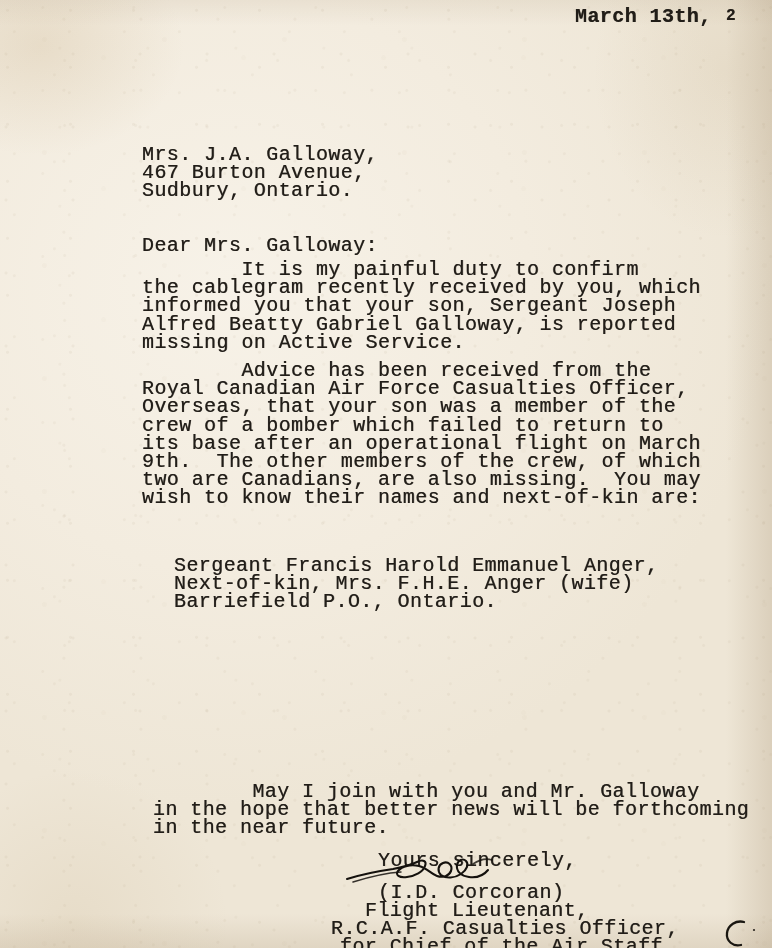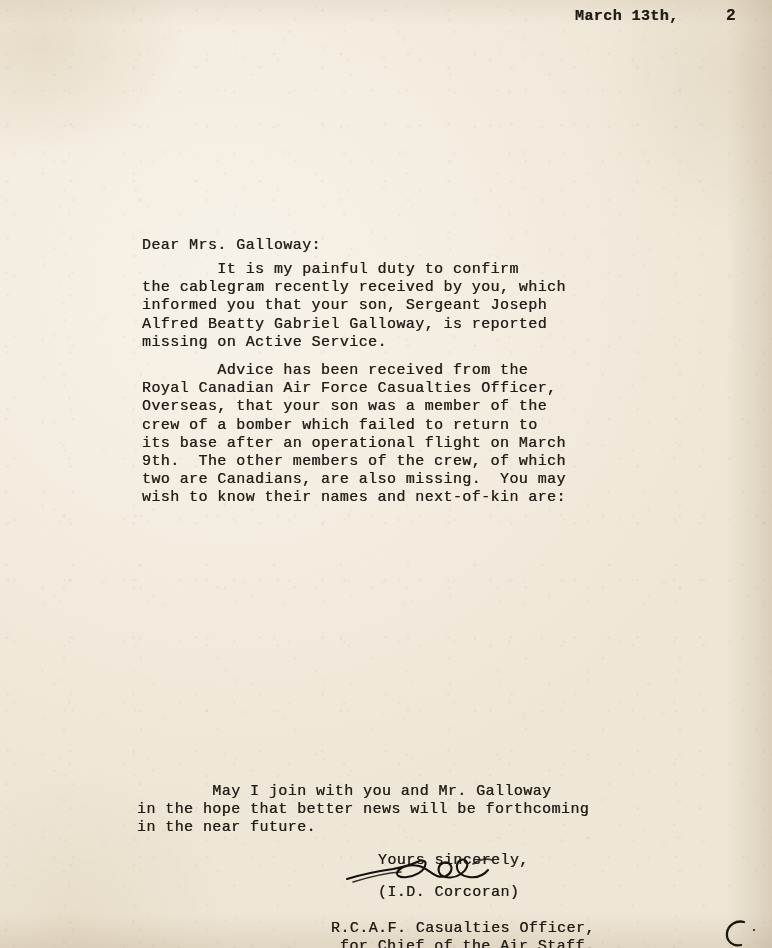--- a/index.html
+++ b/index.html
@@ -66,41 +66,41 @@
   }
   .edge-top {
     position: absolute; left: 0; top: 0; width: 100%; height: 26px;
     background: linear-gradient(to bottom, rgba(150,126,92,.10), rgba(150,126,92,0) 100%);
   }
 
   
   .tw {
     position: absolute;
     white-space: pre;
-    font-size: 15px;
+    font-size: 20px;
     line-height: 18.2px;
     letter-spacing: .42px;
     color: #211d18;
     text-shadow: 0.35px 0 0 rgba(33,29,24,.55), -0.3px 0.25px 0 rgba(33,29,24,.30);
   }
 
   #header-date { left: 575px; top: 8px;  font-weight: bold; }
   #header-page { left: 726px; top: 7px;  font-weight: bold; font-size: 16px; }
 
   #addressee    { left: 142px; top: 146px; }
   #salutation   { left: 142px; top: 237px; }
 
   #para-1       { left: 142px; top: 261px; }
   #para-2       { left: 142px; top: 362px; }
 
   #crew-1       { left: 174px; top: 557px; }
   #crew-2       { left: 174px; top: 639px; }
 
   #para-3       { left: 142px; top: 705px; }
-  #para-4       { left: 137px; top: 783px; }
+  #para-4       { left: 153px; top: 783px; }
 
   #closing      { left: 378px; top: 852px; }
   #signer-name  { left: 378px; top: 884px; }
   #signer-rank  { left: 365px; top: 902px; }
   #signer-title { left: 318px; top: 920px; margin-left: 13px; }
   #signer-dept  { left: 340px; top: 938px; }
 
   
   #signature-ink {
     position: absolute;
@@ -129,36 +129,42 @@
   <div class="paper-stain-tl"></div>
   <div class="paper-stain-tr"></div>
   <div class="paper-stain-bl"></div>
   <div class="edge-top"></div>
   <div class="edge-right"></div>
   <div class="edge-bottom"></div>
 
   <div class="tw" id="header-date">March 13th,</div>
   <div class="tw" id="header-page">2</div>
 
+  <div class="tw" id="addressee">Mrs. J.A. Galloway,
+467 Burton Avenue,
+Sudbury, Ontario.</div>
   <div class="tw" id="salutation">Dear Mrs. Galloway:</div>
 
   <div class="tw" id="para-1">        It is my painful duty to confirm
 the cablegram recently received by you, which
 informed you that your son, Sergeant Joseph
 Alfred Beatty Gabriel Galloway, is reported
 missing on Active Service.</div>
   <div class="tw" id="para-2">        Advice has been received from the
 Royal Canadian Air Force Casualties Officer,
 Overseas, that your son was a member of the
 crew of a bomber which failed to return to
 its base after an operational flight on March
 9th.  The other members of the crew, of which
 two are Canadians, are also missing.  You may
 wish to know their names and next-of-kin are:</div>
 
+  <div class="tw" id="crew-1">Sergeant Francis Harold Emmanuel Anger,
+Next-of-kin, Mrs. F.H.E. Anger (wife)
+Barriefield P.O., Ontario.</div>
 
   <div class="tw" id="para-4">        May I join with you and Mr. Galloway
 in the hope that better news will be forthcoming
 in the near future.</div>
 
   <div class="tw" id="closing">Yours sincerely,</div>
 
   <svg id="signature-ink" viewBox="0 0 190 42">
     <g fill="none" stroke="#14110d" stroke-linecap="round" stroke-linejoin="round">
       <path d="M2 27 C 18 22, 34 19, 48 17 C 58 15, 66 13, 72 10
@@ -168,20 +174,21 @@
                C 108 13, 103 9, 98 11 C 93 13, 92 19, 96 23
                C 101 27, 110 26, 116 22 C 122 18, 124 12, 121 9
                C 118 6, 113 8, 112 13 C 111 19, 116 24, 124 25
                C 132 26, 139 23, 143 18" stroke-width="2.1"></path>
       <path d="M8 30 C 24 25, 40 21, 56 20" stroke-width="1.5" opacity=".85"></path>
       <path d="M128 12 C 134 8, 141 6, 147 8" stroke-width="1.6" opacity=".8"></path>
     </g>
   </svg>
 
   <div class="tw" id="signer-name">(I.D. Corcoran)</div>
+  <div class="tw" id="signer-rank">Flight Lieutenant,</div>
   <div class="tw" id="signer-title">R.C.A.F. Casualties Officer,</div>
   <div class="tw" id="signer-dept">for Chief of the Air Staff.</div>
 
   <svg id="corner-mark" viewBox="0 0 46 34">
     <path d="M28 6 C 20 4, 12 9, 11 17 C 10 25, 17 31, 25 29" fill="none" stroke="#1a1712" stroke-width="2.3" stroke-linecap="round"></path>
     <circle cx="38" cy="14" r="1.1" fill="#2a251e"></circle>
   </svg>
 
 </div>
 

